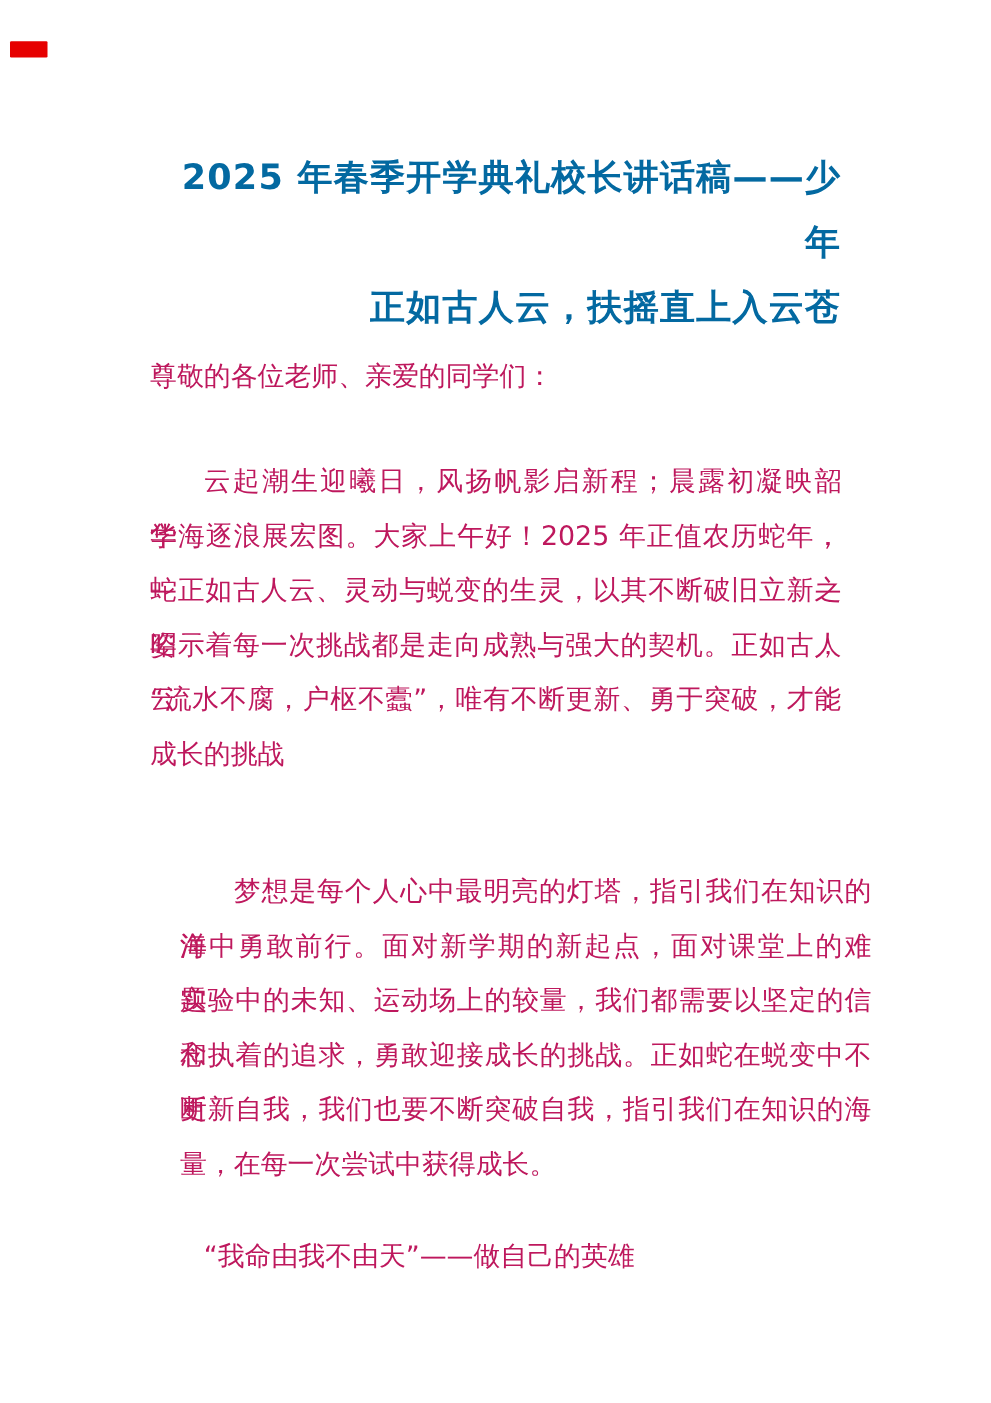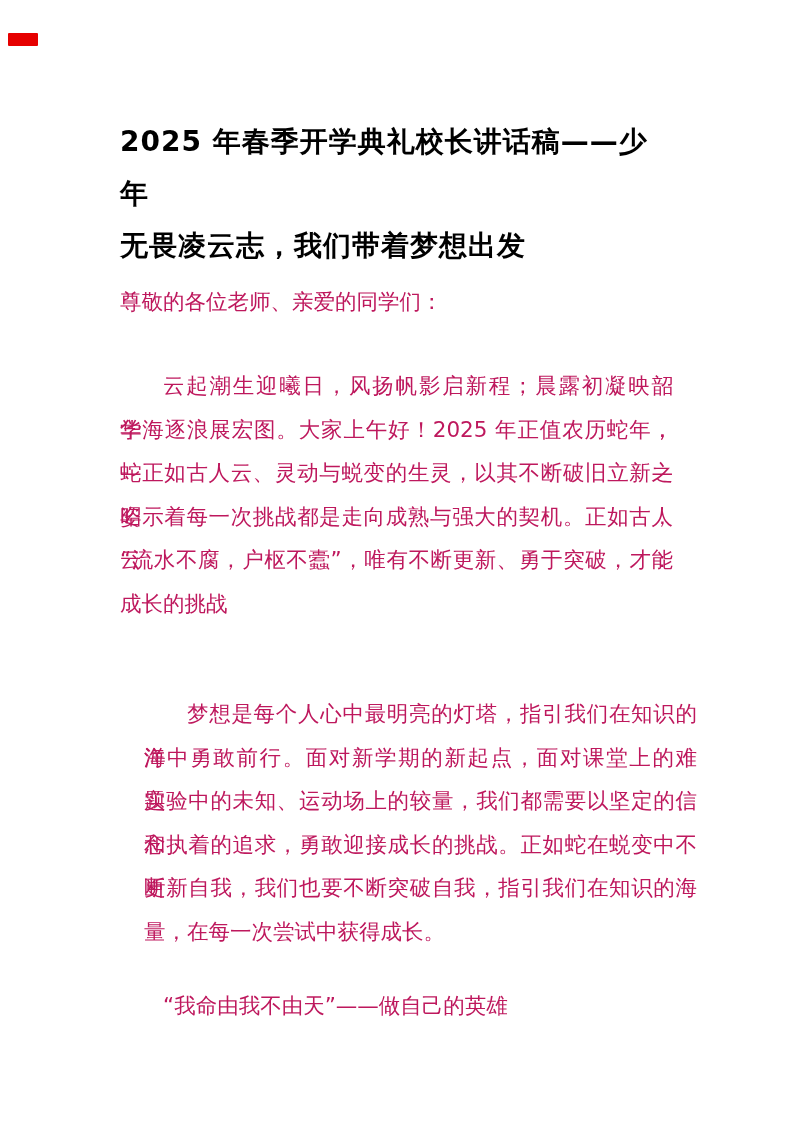--- a/index.html
+++ b/index.html
@@ -22,25 +22,25 @@
     width: 30px;
     height: 13px;
     background: #e60000;
     border-radius: 1px;
   }
   .doc-title {
     position: absolute;
     left: 120px;
     top: 116px;
     width: 553px;
-    text-align: left;
+    text-align: right;
     font-size: 28px;
     line-height: 52px;
     font-weight: 700;
-    color: #000000;
+    color: #0369a1;
     letter-spacing: 1px;
   }
   .body-text {
     position: absolute;
     left: 120px;
     width: 553px;
     font-size: 21.5px;
     line-height: 43.5px;
     color: #be185d;
     font-weight: 400;
@@ -63,21 +63,21 @@
 </style>
 </head>
 <body>
 
 <div class="page">
 
   <div class="red-marker"></div>
 
   <div class="doc-title">
     <div class="title-line">2025 年春季开学典礼校长讲话稿——少年</div>
-    <div class="title-line">无畏凌云志，我们带着梦想出发</div>
+    <div class="title-line">正如古人云，扶摇直上入云苍</div>
   </div>
 
   <div class="body-text salutation">
     <div class="line">尊敬的各位老师、亲爱的同学们：</div>
   </div>
 
   <div class="body-text para1">
     <div class="line just indent">云起潮生迎曦日，风扬帆影启新程；晨露初凝映韶华，</div>
     <div class="line just">学海逐浪展宏图。大家上午好！2025 年正值农历蛇年，蛇—</div>
     <div class="line just">—正如古人云、灵动与蜕变的生灵，以其不断破旧立新之姿，</div>

